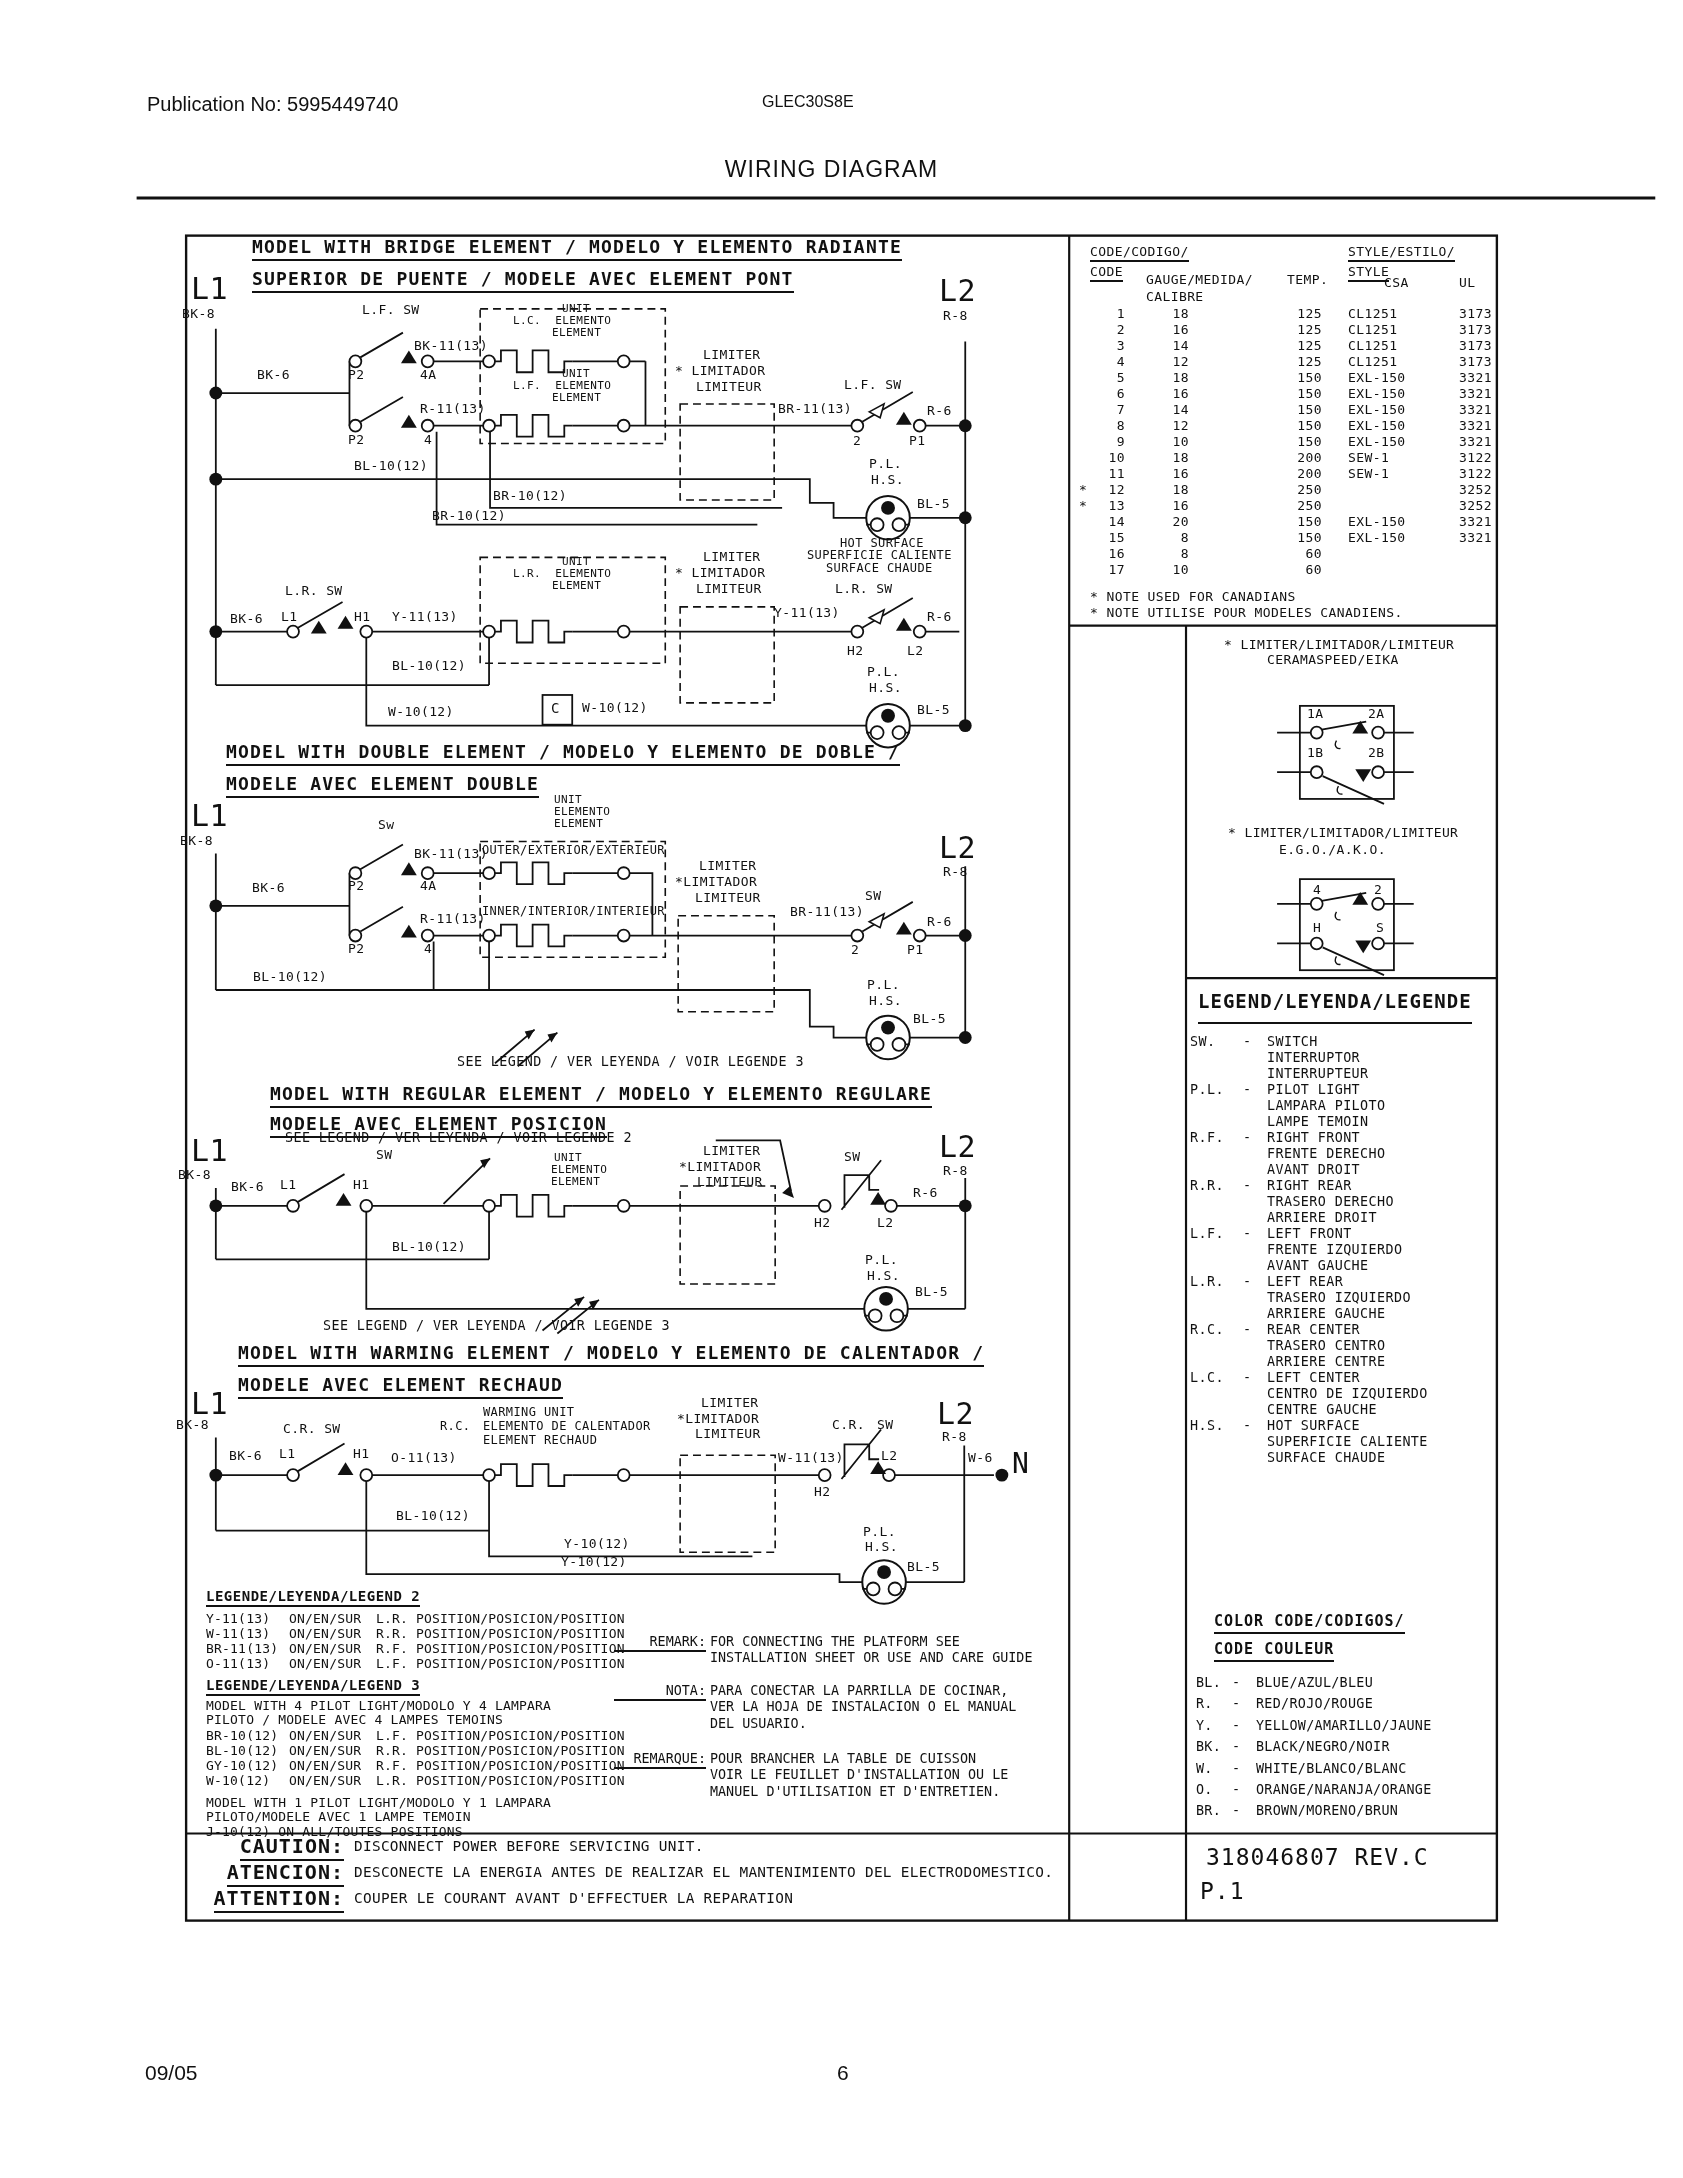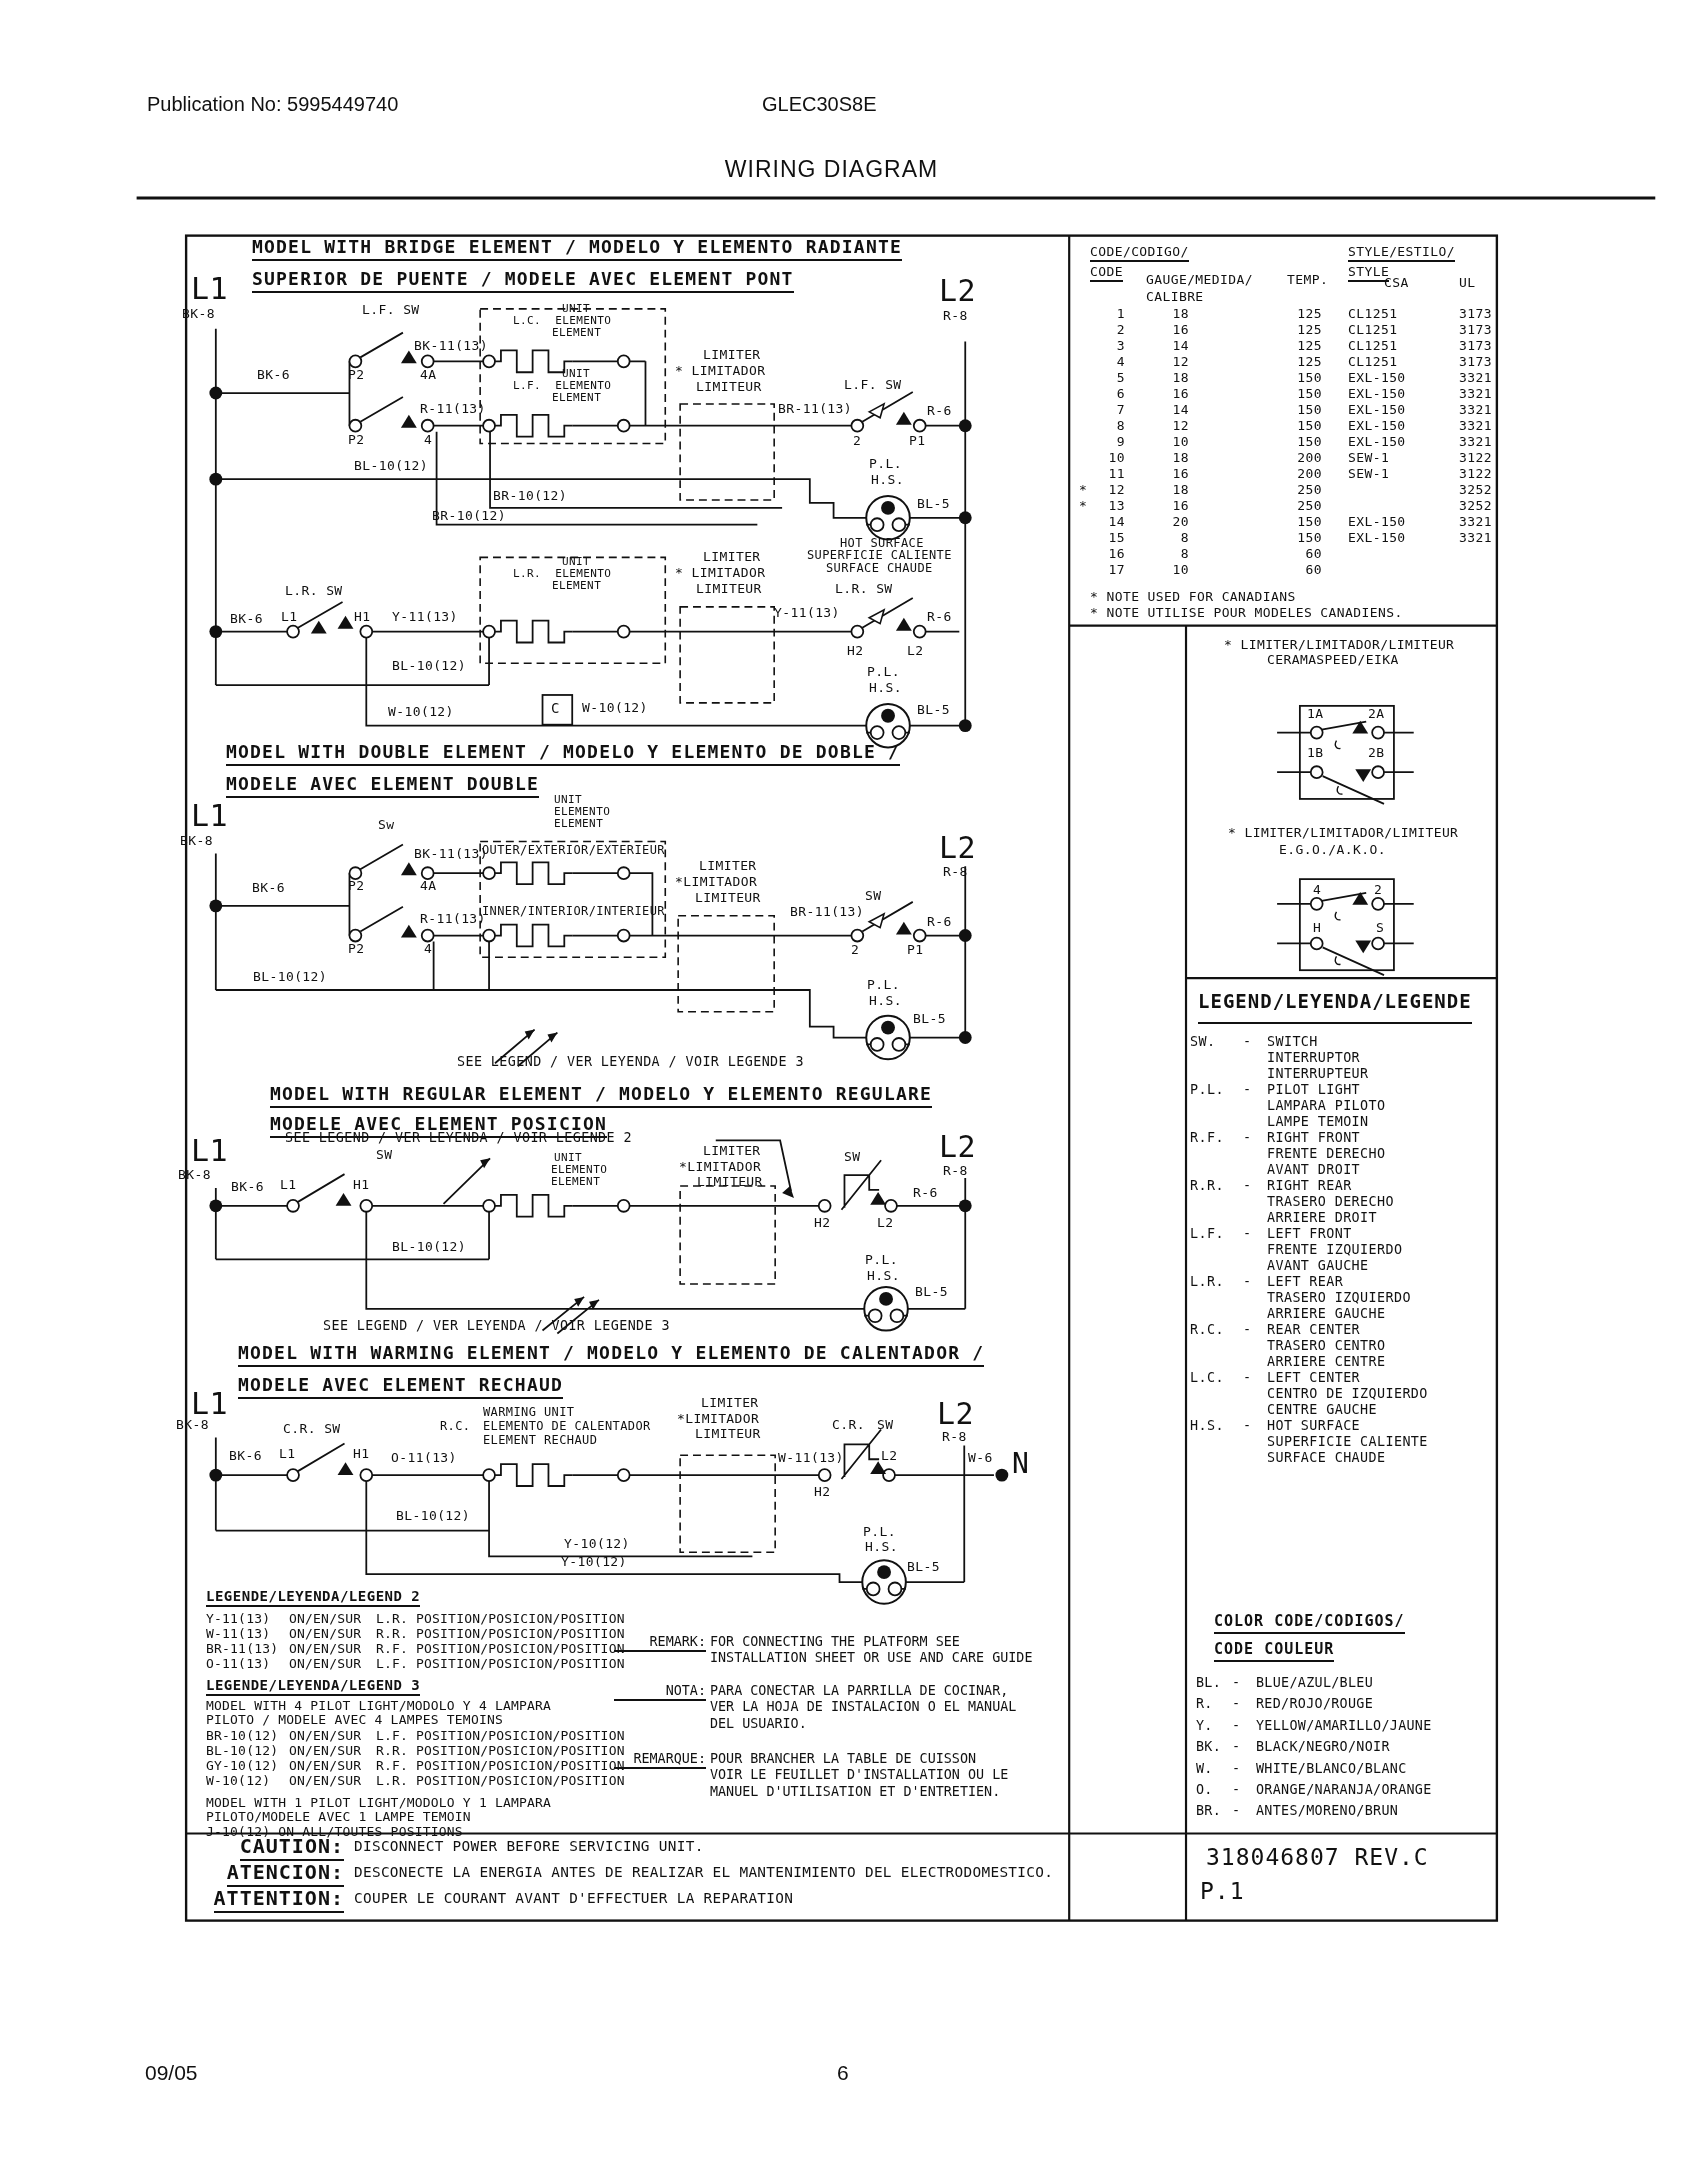--- a/index.html
+++ b/index.html
@@ -283,21 +283,21 @@
       <use href="#oarrow" x="878" y="931"></use>
 
     <use href="#pilot" x="897" y="523"></use>
       <use href="#pilot" x="897" y="733"></use>
       <use href="#pilot" x="897" y="1048"></use>
     <use href="#pilot" x="895" y="1322"></use>
       <use href="#pilot" x="893" y="1598"></use>
   </svg>
 
   <div class="abs sans" style="left:147px;top:93px;font-size:20px;">Publication No: 5995449740</div>
-  <div class="abs sans" style="left:762px;top:93px;font-size:20px;">GLEC30S8E</div>
+  <div class="abs sans" style="left:762px;top:93px;font-size:16px;">GLEC30S8E</div>
   <div class="abs sans" style="left:683px;top:156px;width:297px;text-align:center;font-size:23px;letter-spacing:1px;">WIRING DIAGRAM</div>
 
   <div id="label-layer">
       <div class="lb bld und" style="left: 252px; top: 238px; font-size: 18px;">MODEL WITH BRIDGE ELEMENT / MODELO Y ELEMENTO RADIANTE</div>
       <div class="lb bld und" style="left: 252px; top: 270px; font-size: 18px;">SUPERIOR DE PUENTE / MODELE AVEC ELEMENT PONT</div>
       <div class="lb bld und" style="left: 226px; top: 743px; font-size: 18px;">MODEL WITH DOUBLE ELEMENT / MODELO Y ELEMENTO DE DOBLE /</div>
       <div class="lb bld und" style="left: 226px; top: 775px; font-size: 18px;">MODELE AVEC ELEMENT DOUBLE</div>
       <div class="lb bld und" style="left: 270px; top: 1085px; font-size: 18px;">MODEL WITH REGULAR ELEMENT / MODELO Y ELEMENTO REGULARE</div>
       <div class="lb bld und" style="left: 270px; top: 1115px; font-size: 18px;">MODELE AVEC ELEMENT POSICION</div>
       <div class="lb bld und" style="left: 238px; top: 1344px; font-size: 18px;">MODEL WITH WARMING ELEMENT / MODELO Y ELEMENTO DE CALENTADOR /</div>
@@ -628,21 +628,21 @@
   <div id="color-panel">
     <div class="cc-title">COLOR CODE/CODIGOS/</div><br>
     <div class="cc-title" style="margin-top:6px;">CODE COULEUR</div>
     <div id="color-rows" style="margin-top:10px;">
         <div class="cc-row"><span class="cc-abbr">BL.</span><span class="cc-dash">-</span><span>BLUE/AZUL/BLEU</span></div>
         <div class="cc-row"><span class="cc-abbr">R.</span><span class="cc-dash">-</span><span>RED/ROJO/ROUGE</span></div>
         <div class="cc-row"><span class="cc-abbr">Y.</span><span class="cc-dash">-</span><span>YELLOW/AMARILLO/JAUNE</span></div>
         <div class="cc-row"><span class="cc-abbr">BK.</span><span class="cc-dash">-</span><span>BLACK/NEGRO/NOIR</span></div>
         <div class="cc-row"><span class="cc-abbr">W.</span><span class="cc-dash">-</span><span>WHITE/BLANCO/BLANC</span></div>
         <div class="cc-row"><span class="cc-abbr">O.</span><span class="cc-dash">-</span><span>ORANGE/NARANJA/ORANGE</span></div>
-        <div class="cc-row"><span class="cc-abbr">BR.</span><span class="cc-dash">-</span><span>ANTES/MORENO/BRUN</span></div>
+        <div class="cc-row"><span class="cc-abbr">BR.</span><span class="cc-dash">-</span><span>BROWN/MORENO/BRUN</span></div>
       </div>
   </div>
 
   <div id="rev">
     <div id="rev-number">318046807 REV.C</div>
     <div id="rev-page">P.1</div>
   </div>
 
   <div id="legend2">
     <div class="sm-title">LEGENDE/LEYENDA/LEGEND 2</div>

